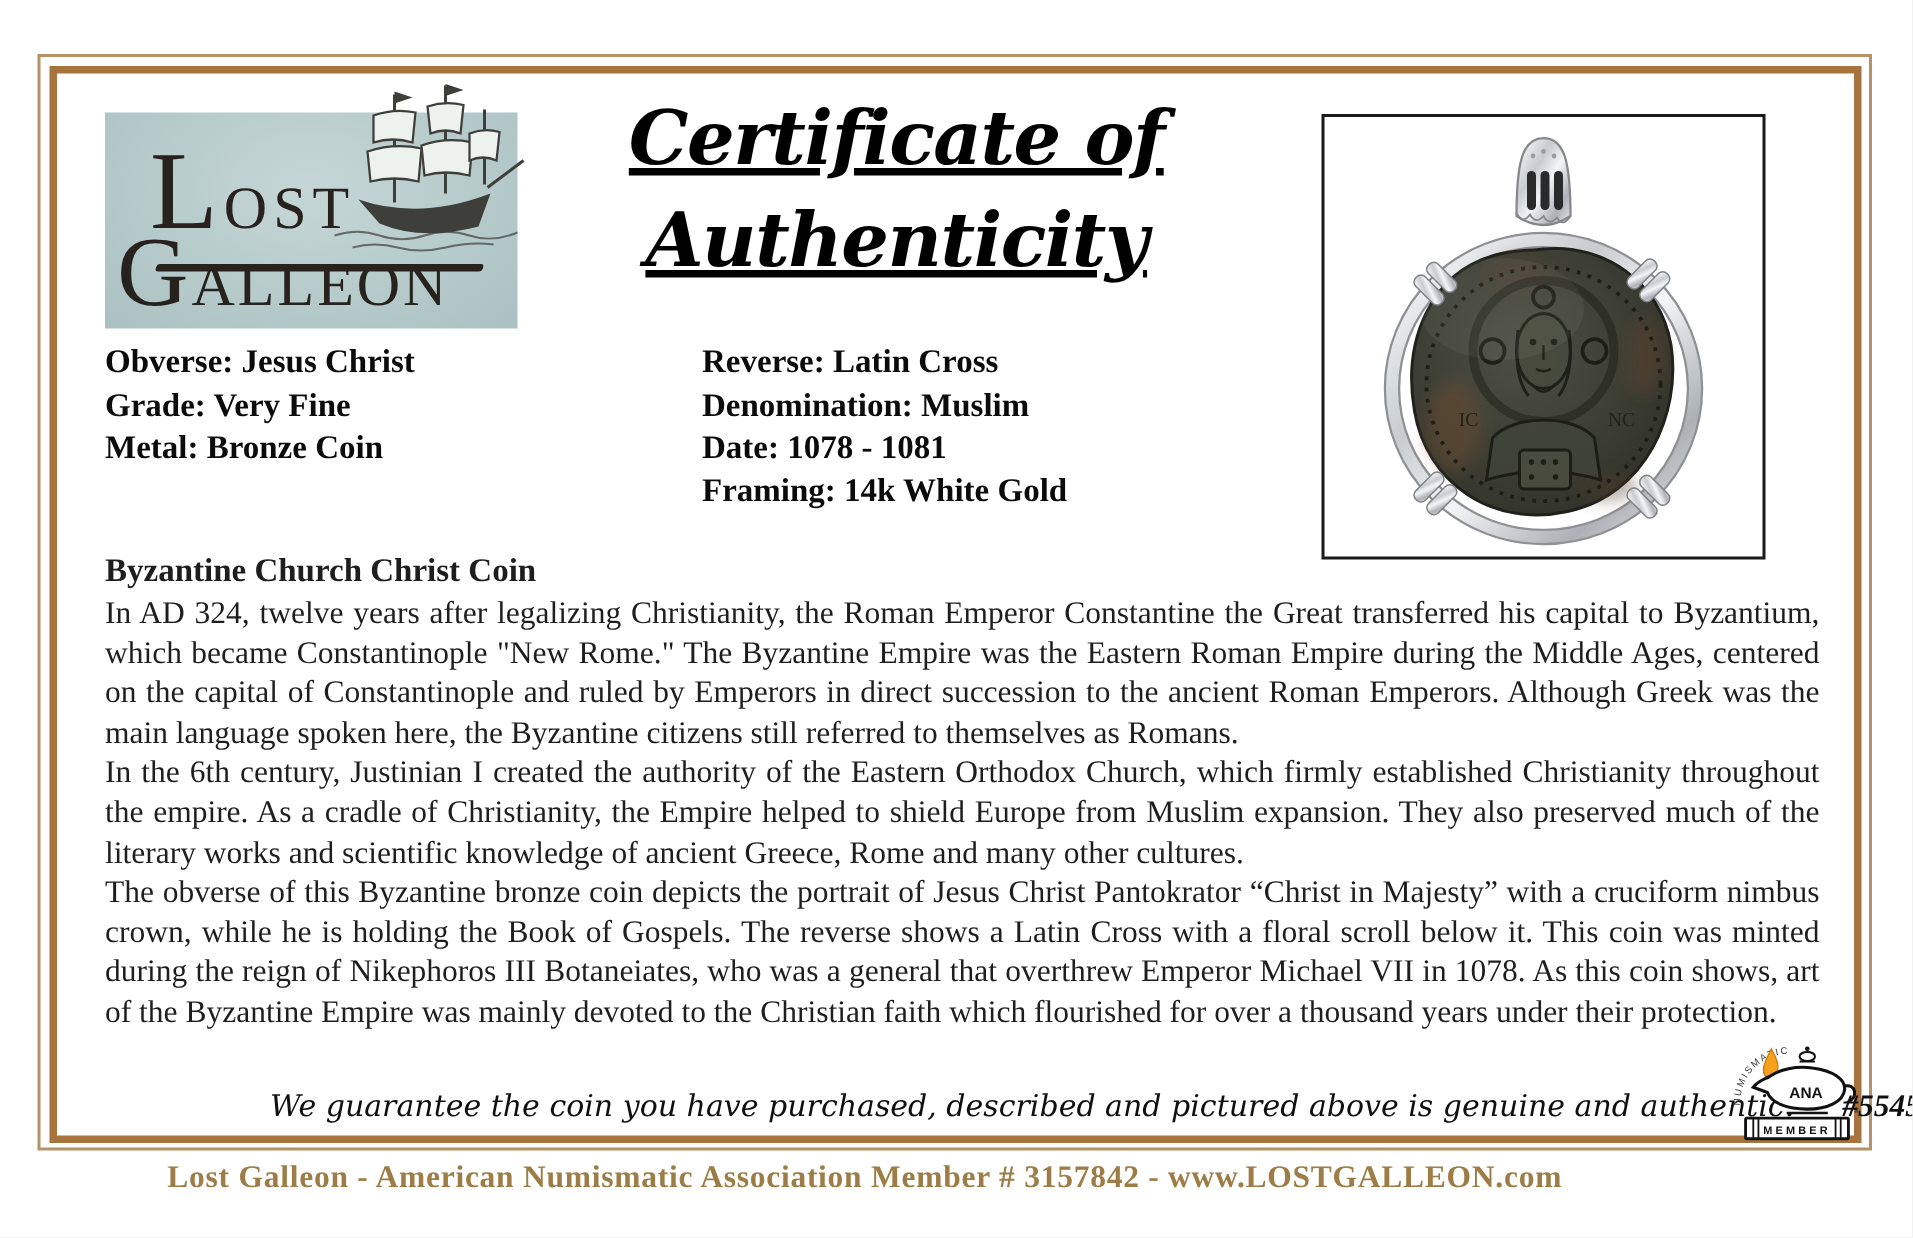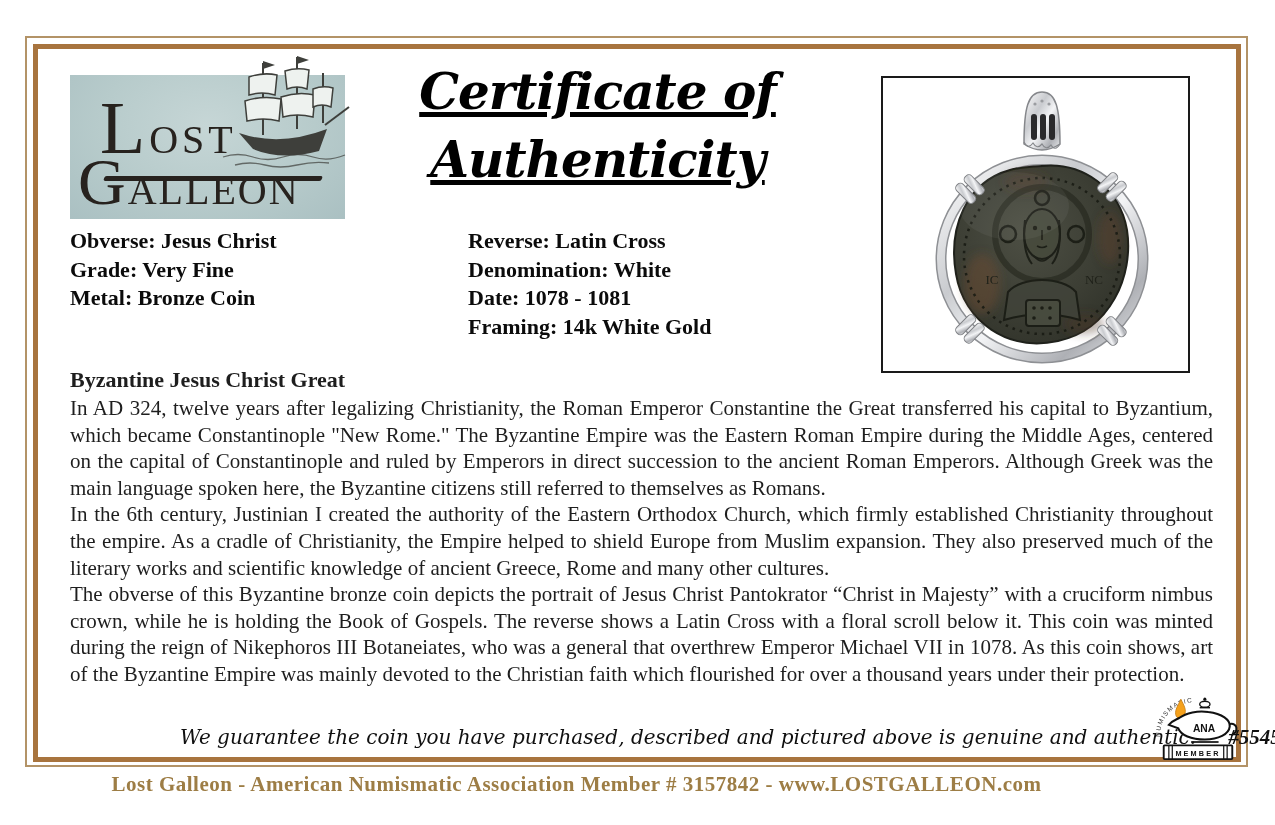--- a/index.html
+++ b/index.html
@@ -25,21 +25,21 @@
     background:#27221e; transform:skewX(-18deg); border-radius:2px;}
   .ship{position:absolute; right:-12px; top:-20px; width:152px; height:126px;}
 
   
   .title{position:absolute; left:350px; top:58px; width:495px; text-align:center;
     font-family:"DejaVu Serif", serif; font-style:italic; font-weight:bold;
     font-size:50px; line-height:68px; letter-spacing:-1px; color:#000;text-decoration:underline;}
 
   
   .coin-box{position:absolute; left:881px; top:76px; width:292px; height:293px;
-    background:#ffffff; border:2px solid #1a1a1a;padding-left:13px;}
+    background:#ffffff; border:2px solid #1a1a1a;}
 
   
   .details-col{position:absolute; top:227px; font-weight:bold; font-size:22px;
     line-height:28.6px; color:#0b0b0b; white-space:nowrap;}
   .details-left{left:70px;}
   .details-right{left:468px;}
 
   
   .body-block{position:absolute; left:70px; top:366px; width:1143px; color:#1e1e1e;}
   .body-heading{font-weight:bold; font-size:22px; line-height:28px; margin-bottom:1px;}
@@ -188,27 +188,27 @@
     </svg>
   </div>
 
   <div class="details-col details-left">
     <div>Obverse: Jesus Christ</div>
     <div>Grade: Very Fine</div>
     <div>Metal: Bronze Coin</div>
   </div>
   <div class="details-col details-right">
     <div>Reverse: Latin Cross</div>
-    <div>Denomination: White</div>
+    <div>Denomination: Muslim</div>
     <div>Date: 1078 - 1081</div>
     <div>Framing: 14k White Gold</div>
   </div>
 
   <div class="body-block">
-    <div class="body-heading">Byzantine Jesus Christ Great</div>
+    <div class="body-heading">Byzantine Church Christ Coin</div>
     <div class="body-par">In AD 324, twelve years after legalizing Christianity, the Roman Emperor Constantine the Great transferred his capital to Byzantium, which became Constantinople "New Rome." The Byzantine Empire was the Eastern Roman Empire during the Middle Ages, centered on the capital of Constantinople and ruled by Emperors in direct succession to the ancient Roman Emperors. Although Greek was the main language spoken here, the Byzantine citizens still referred to themselves as Romans.</div>
     <div class="body-par">In the 6th century, Justinian I created the authority of the Eastern Orthodox Church, which firmly established Christianity throughout the empire. As a cradle of Christianity, the Empire helped to shield Europe from Muslim expansion. They also preserved much of the literary works and scientific knowledge of ancient Greece, Rome and many other cultures.</div>
     <div class="body-par">The obverse of this Byzantine bronze coin depicts the portrait of Jesus Christ Pantokrator “Christ in Majesty” with a cruciform nimbus crown, while he is holding the Book of Gospels. The reverse shows a Latin Cross with a floral scroll below it. This coin was minted during the reign of Nikephoros III Botaneiates, who was a general that overthrew Emperor Michael VII in 1078. As this coin shows, art of the Byzantine Empire was mainly devoted to the Christian faith which flourished for over a thousand years under their protection.</div>
   </div>
 
   <div class="guarantee">
     <span class="guarantee-text">We guarantee the coin you have purchased, described and pictured above is genuine and authentic.</span>
     <span class="guarantee-num">#5545</span>
   </div>
 

